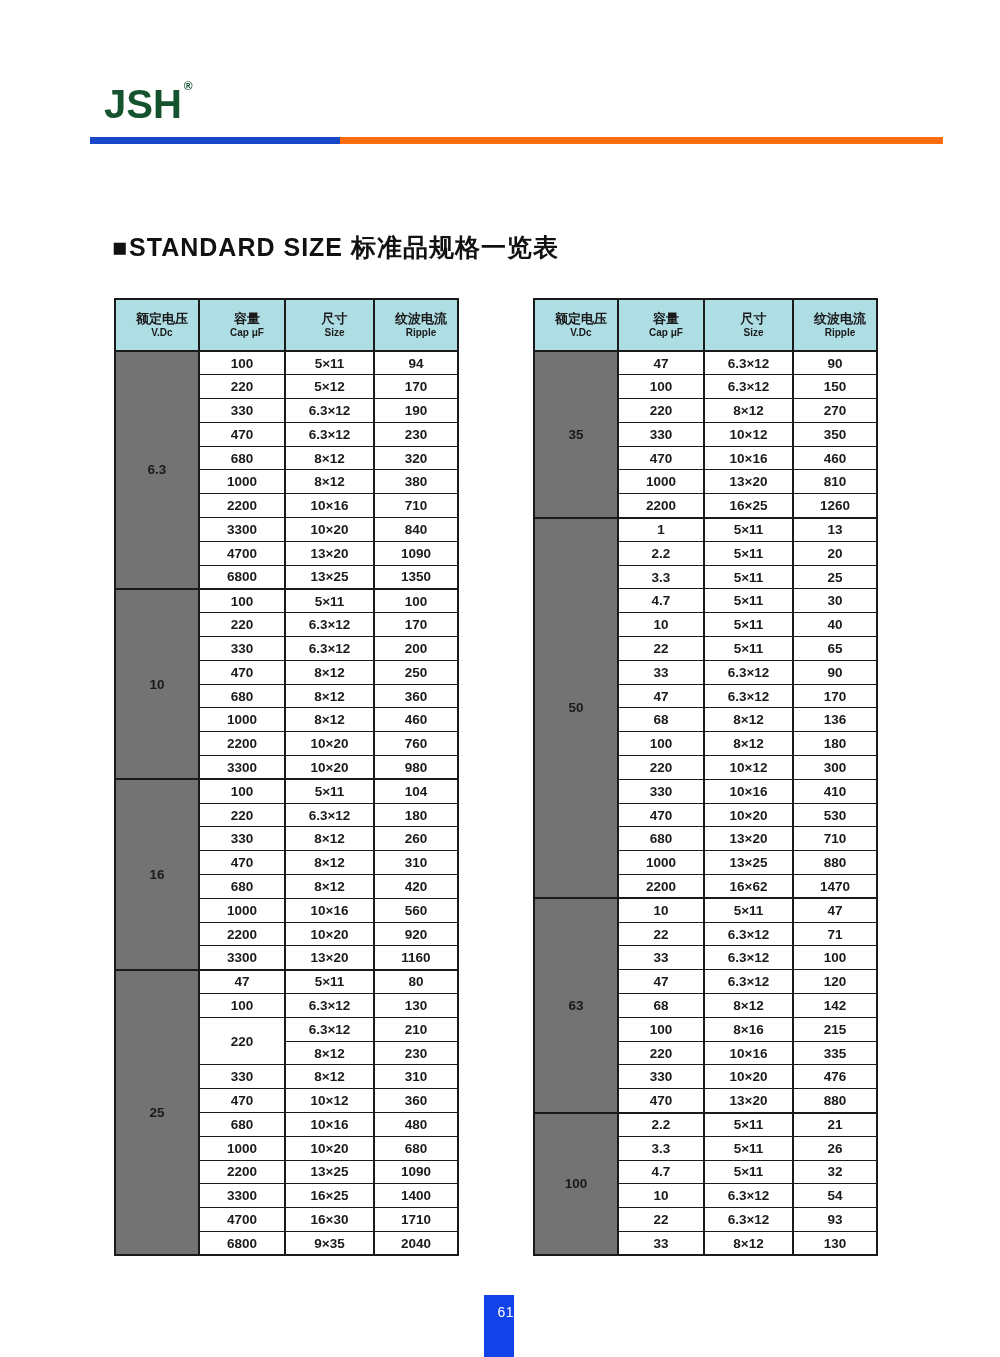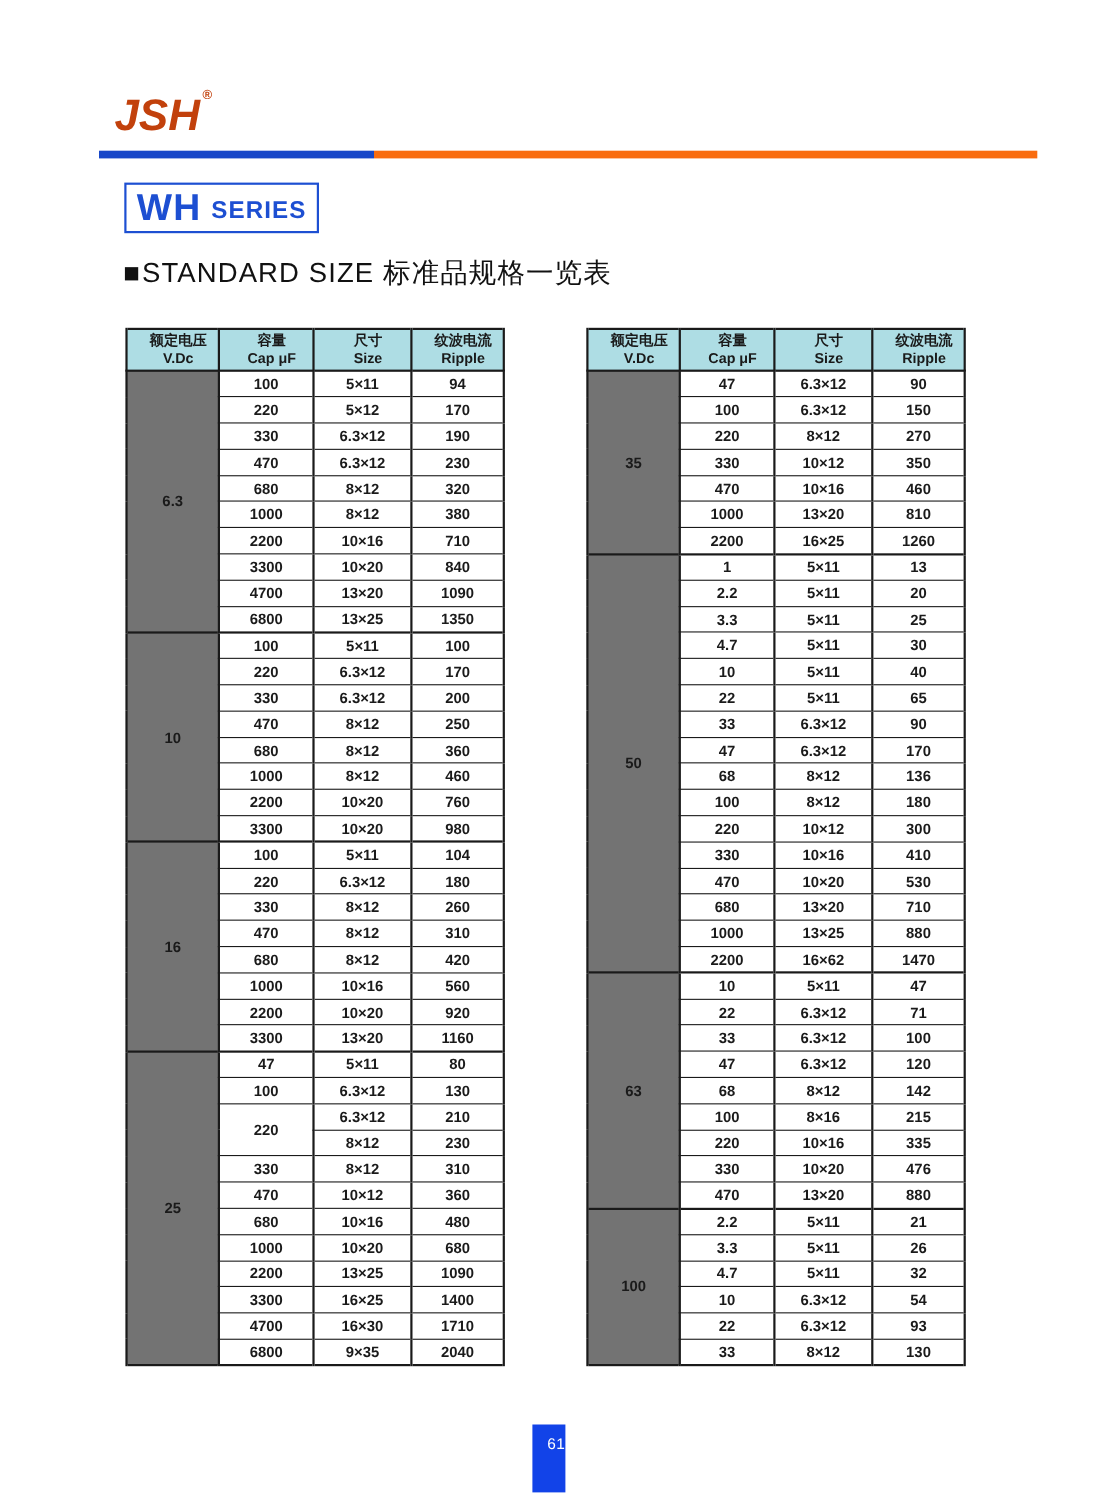--- a/index.html
+++ b/index.html
@@ -5,59 +5,59 @@
   * { margin:0; padding:0; box-sizing:border-box; }
   html,body { background:#ffffff; }
   .page {
     position:relative; width:1000px; height:1357px; background:#ffffff;
     font-family:"Liberation Sans","DejaVu Sans",sans-serif; color:#1a1a1a;
     overflow:hidden;
   }
   
   .logo {
     position:absolute; left:104px; top:80px;
-    font-style:italic; font-weight:bold; font-size:40px; letter-spacing:0px;
-    color:#c2410c; line-height:1;
+    font-weight:bold; font-size:40px; letter-spacing:0px;
+    color:#14532d; line-height:1;
   }
   .logo sup { font-size:12px; font-weight:bold; vertical-align:28px; margin-left:2px; }
   .rule { position:absolute; left:90px; top:137px; width:853px; height:7px; display:flex; }
   .rule-blue { width:250px; height:100%; background:#1847c8; }
   .rule-orange { flex:1; height:100%; background:#f96c0f; }
   
   .series-box {
     position:absolute; left:113px; top:166px; width:177px; height:46px;
     border:2px solid #1d4fd2; display:flex; align-items:center; justify-content:center;
     gap:9px; color:#1d4fd2;
   }
   .series-main { font-size:34px; font-weight:bold; letter-spacing:1px; }
   .series-sub  { font-size:22px; font-weight:bold; letter-spacing:1px; margin-top:4px; }
   
   .sec-title {
-    position:absolute; left:112px; top:231px; font-size:25px; font-weight:400;
+    position:absolute; left:112px; top:231px; font-size:25px; font-weight:700;
     letter-spacing:1px; color:#111; white-space:nowrap;
   }
   .sec-title .bullet { margin-right:1px; }
   .subtitle {
     position:absolute; left:135px; top:269px; font-size:13px; color:#111;
     letter-spacing:0.2px; white-space:nowrap;
   }
   .subtitle .zh { margin-right:10px; }
   
   .spec-table { position:absolute; top:298px; border-collapse:collapse; table-layout:fixed;
     border:2px solid #1a1a1a; }
   .spec-table.left  { left:114px; }
   .spec-table.right { left:533px; }
   .spec-table th, .spec-table td {
     border:1px solid #1a1a1a; border-left-width:2px; border-right-width:2px;
     text-align:center; vertical-align:middle; padding:0;
     font-weight:bold; color:#1a1a1a;
   }
-  .spec-table thead th { background:#aedde4; height:38px; font-size:13px; line-height:1.25;
+  .spec-table thead th { background:#aedde4; height:52px; font-size:13px; line-height:1.25;
     border-bottom-width:2px;padding-left:10px; }
-  .spec-table thead th .en { font-size:13px; }
+  .spec-table thead th .en { font-size:10px; }
   .spec-table tbody tr { height:23.8px; }
   .spec-table tbody td { font-size:13.5px; background:#ffffff; }
   .spec-table tbody td.vdc { background:#737373; }
   .spec-table tbody tr.sec-top td { border-top-width:2px; }
   
   .page-num {
     position:absolute; left:484px; top:1295px; width:30px; height:62px;
     background:#1243e8; color:#ffffff; font-size:14px; text-align:right;
     padding-top:9px; letter-spacing:0.5px;
   }
@@ -67,24 +67,20 @@
 
 <div class="page">
 
   <div class="logo"><span>JSH</span><sup>®</sup></div>
 
   <div class="rule">
     <span class="rule-blue"></span>
     <span class="rule-orange"></span>
   </div>
 
-  <div class="series-box">
-    <span class="series-main">WH</span>
-    <span class="series-sub">SERIES</span>
-  </div>
 
   <div class="sec-title">
     <span class="bullet">■</span><span>STANDARD SIZE</span>
     <span>标准品规格一览表</span>
   </div>
 
 
   <table class="spec-table left" id="table-0">
       <colgroup>
         <col style="width: 84px;">

